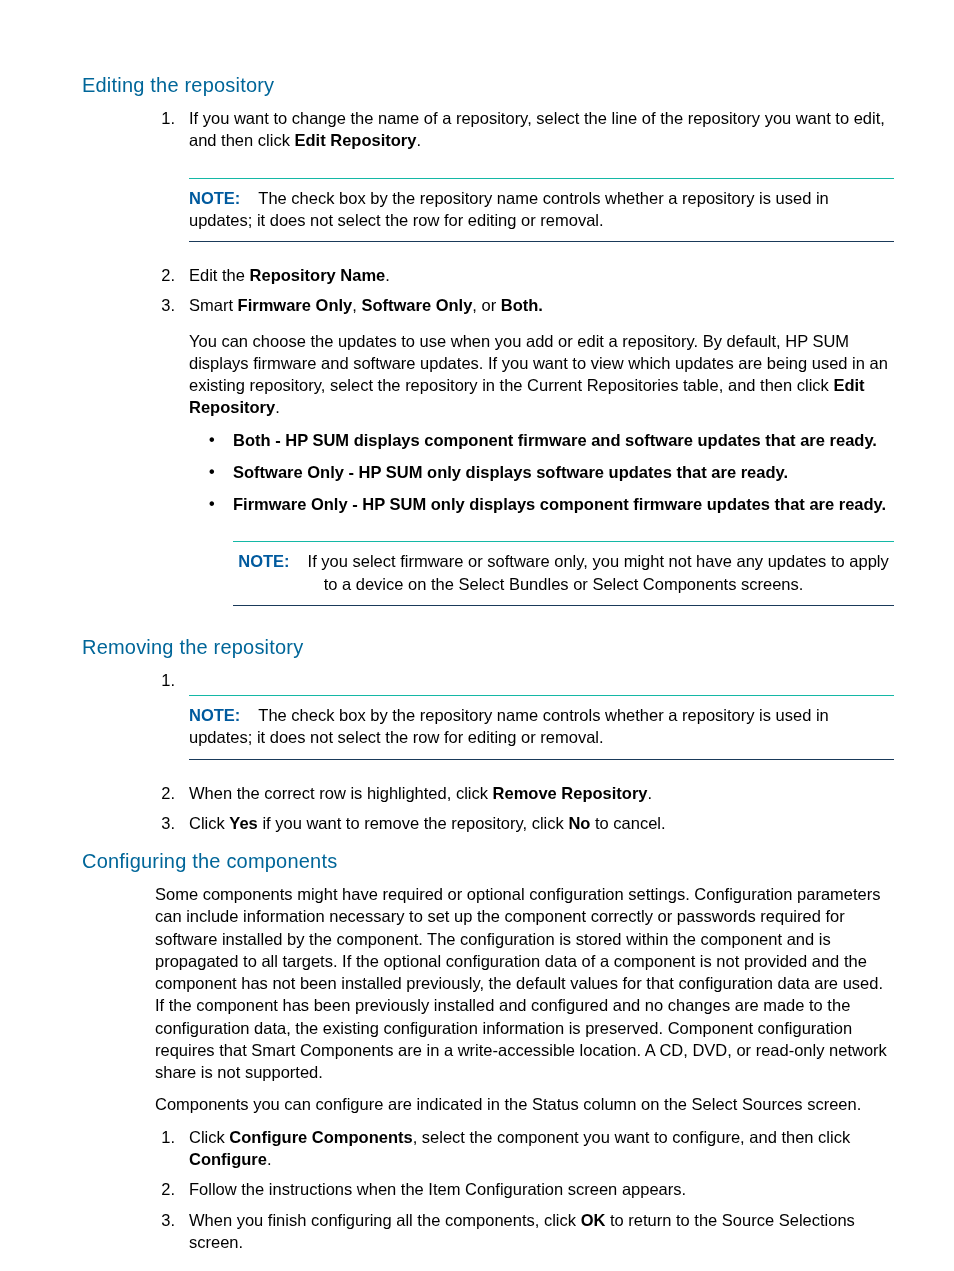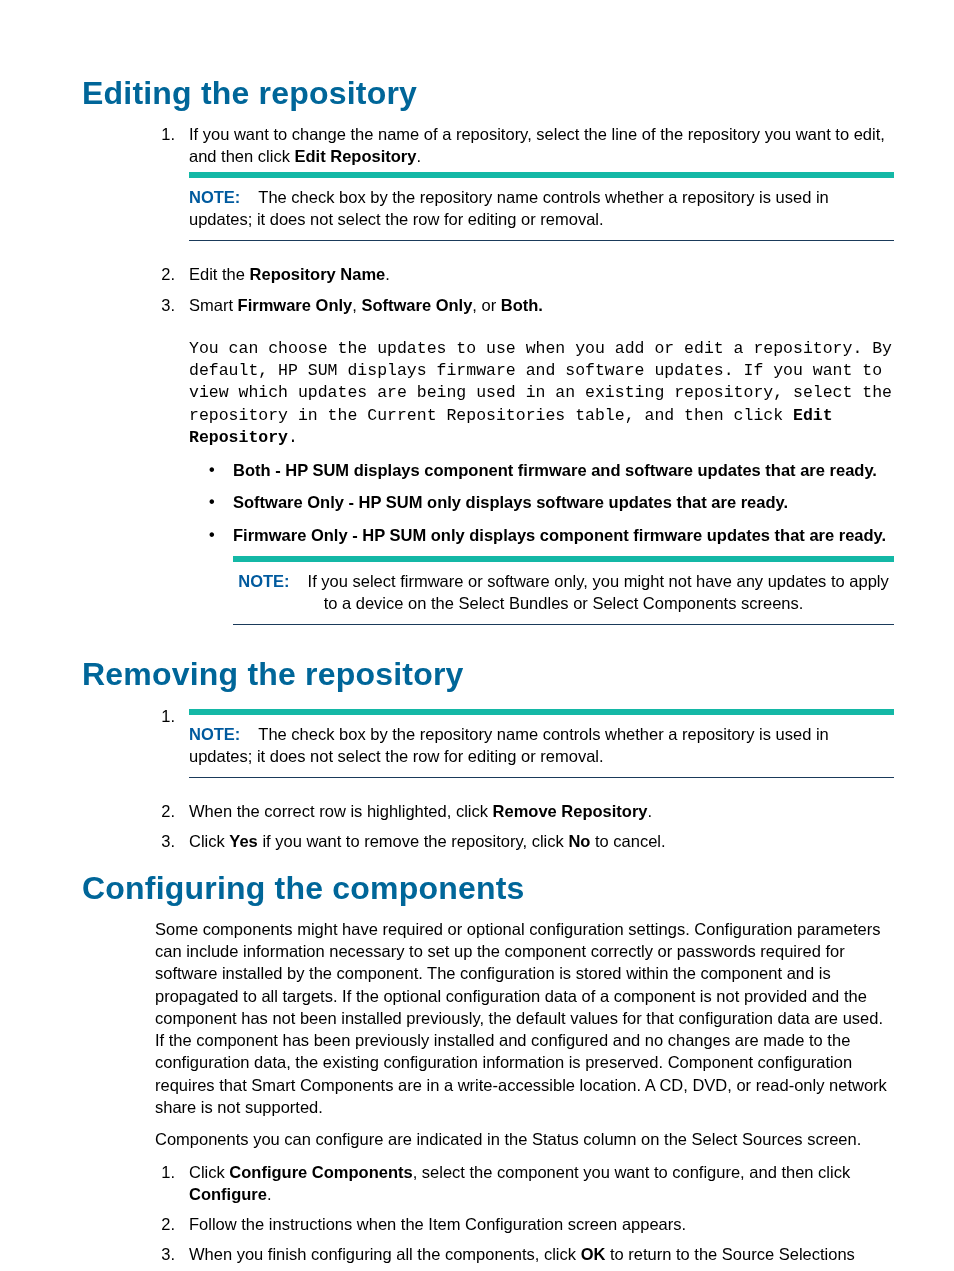--- a/index.html
+++ b/index.html
@@ -15,22 +15,22 @@
   }
   .page {
     width: 954px;
     min-height: 1271px;
     padding: 58px 60px 40px 82px;
     box-sizing: border-box;
     position: relative;
   }
   h2.section {
     color: #006699;
-    font-weight: 700;
-    font-size: 32px;
+    font-weight: 400;
+    font-size: 20px;
     margin: 14px 0 8px 0;
     letter-spacing: 0.2px;
   }
   .body-indent {
     margin-left: 73px;
   }
   p {
     margin: 6px 0 10px 0;
   }
   ol.steps {
@@ -46,24 +46,24 @@
     width: 34px;
     flex: 0 0 34px;
     text-align: right;
     padding-right: 14px;
     box-sizing: border-box;
   }
   ol.steps > li > .li-body {
     flex: 1;
   }
   .note-box {
-    border-top: 6px solid #14b8a6;
+    border-top: 1px solid #14b8a6;
     border-bottom: 1px solid #1a3a5a;
     padding: 8px 0 10px 0;
-    margin: 4px 0 14px 0;
+    margin: 26px 0 14px 0;
   }
   .note-label {
     color: #005a9e;
     font-weight: 700;
     padding-right: 18px;
   }
   strong, b { font-weight: 700; }
   ul.bullets {
     list-style: none;
     padding: 0;
@@ -112,21 +112,21 @@
         <div class="li-body">
           <span>Edit the </span><b>Repository Name</b><span>.</span>
         </div>
       </li>
 
       <li>
         <span class="num">3.</span>
         <div class="li-body">
           <span>Smart </span><b>Firmware Only</b><span>, </span><b>Software Only</b><span>, or </span><b>Both.</b>
 
-          <p style="margin-top:22px;font-family:Liberation Mono, monospace;">
+          <p style="margin-top:13px;">
             <span>You can choose the updates to use when you add or edit a repository. By default, HP SUM displays firmware and software updates. If you want to view which updates are being used in an existing repository, select the repository in the Current Repositories table, and then click </span><b>Edit Repository</b><span>.</span>
           </p>
 
           <ul class="bullets">
             <li>Both - HP SUM displays component firmware and software updates that are ready.</li>
             <li>Software Only - HP SUM only displays software updates that are ready.</li>
             <li>Firmware Only - HP SUM only displays component firmware updates that are ready.</li>
           </ul>
 
           <div class="note-box nested-note">

